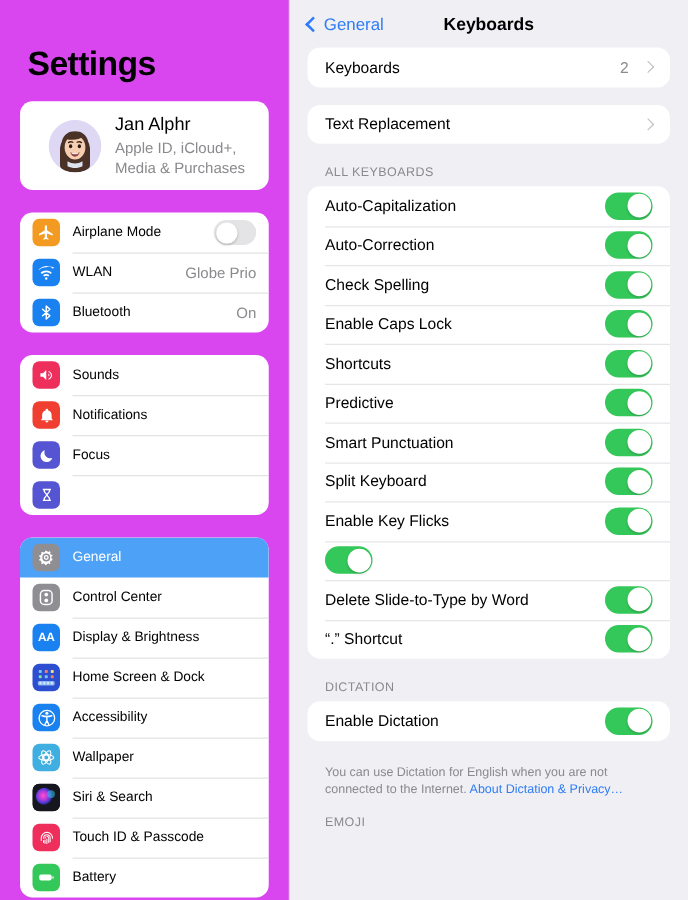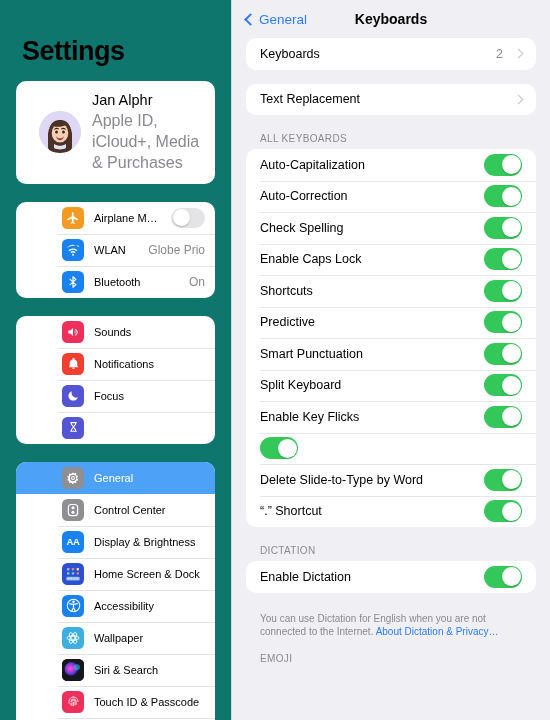--- a/index.html
+++ b/index.html
@@ -13,21 +13,21 @@
     position: relative;
     width: 550px; height: 720px;
     display: flex;
     background: #efeff4;
   }
 
   
   #sidebar {
     width: 232px;
     height: 720px;
-    background: #0f766e;
+    background: #d946ef;
     border-right: 1px solid #d6d6db;
     padding: 0 16px;
     overflow: hidden;
     flex: 0 0 232px;
   }
   .settings-title {
     font-size: 27px;
     font-weight: bold;
     color: #000;
     letter-spacing: -0.5px;
@@ -55,21 +55,21 @@
     flex: 0 0 42px;
     position: relative;
     overflow: hidden;
   }
   .avatar svg { display:block; width:42px; height:42px; }
   .acct-text { min-width: 0; }
   .acct-name {
     font-size: 14.5px; color: #000; line-height: 1.25;
   }
   .acct-sub {
-    font-size: 16px; color: #8a8a8e; line-height: 1.3; margin-top: 2px;
+    font-size: 12px; color: #8a8a8e; line-height: 1.3; margin-top: 2px;
   }
 
   .srow {
     display: flex;
     align-items: center;
     height: 32px;
     padding: 0 10px;
     gap: 10px;
     position: relative;
   }
@@ -85,21 +85,20 @@
 
   .ico {
     width: 22px; height: 22px;
     border-radius: 5.5px;
     flex: 0 0 22px;
     display: flex; align-items: center; justify-content: center;
     color: #fff;
     font-size: 10px;
     font-weight: bold;
     overflow: hidden;
-    margin-left: 36px;
   }
   .ico svg { display: block; }
 
   .srow-label {
     font-size: 11px;
     color: #000;
     flex: 1 1 auto;
     white-space: nowrap;
     overflow: hidden;
     text-overflow: ellipsis;

